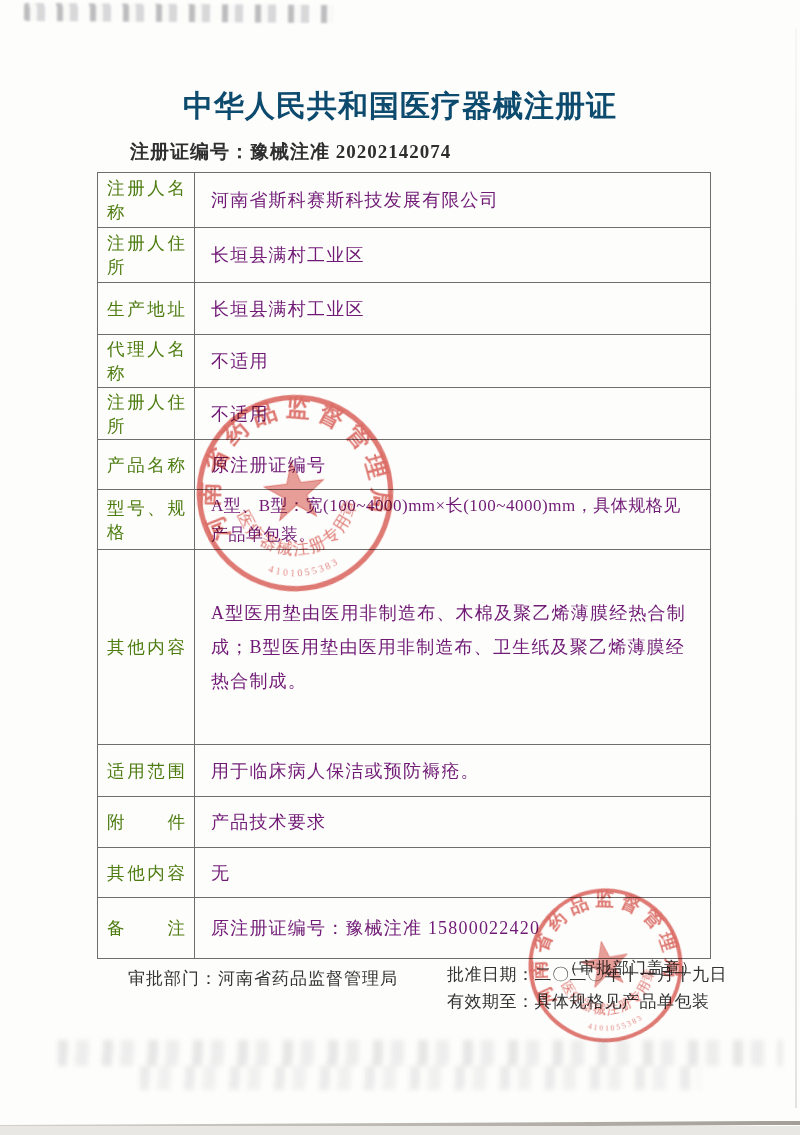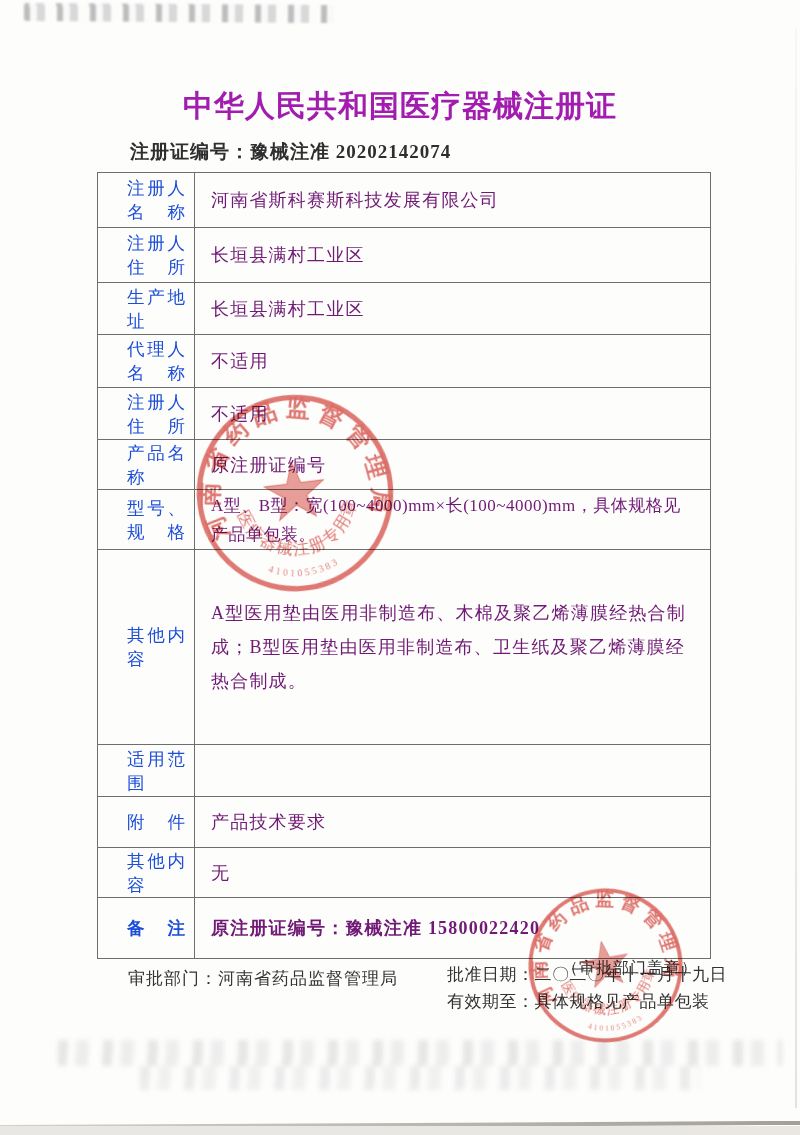--- a/index.html
+++ b/index.html
@@ -4,39 +4,39 @@
 <style>
   html,body{margin:0;padding:0;background:#8a8a8a;}
   .page{
     position:relative;width:800px;height:1135px;margin:0 auto;
     background:#fdfdfc;overflow:hidden;
     font-family:"Liberation Serif","DejaVu Serif",serif;color:#333;
   }
   
   .title{
     position:absolute;top:86px;left:0;width:100%;text-align:center;
-    font-size:30px;font-weight:bold;letter-spacing:1px;color:#a21caf;
+    font-size:30px;font-weight:bold;letter-spacing:1px;color:#0c4a6e;
   }
   .regline{
     position:absolute;top:139px;left:130px;font-size:19px;letter-spacing:1px;color:#2e2e2e;font-weight:bold;
   }
   
   .cert-table{
     position:absolute;left:97px;top:172px;width:614px;
     border:1px solid #6e6e6e;box-sizing:border-box;background:transparent;
   }
   .row{display:flex;border-bottom:1px solid #6e6e6e;box-sizing:border-box;}
-  .row:last-child{border-bottom:none;font-weight:bold;}
+  .row:last-child{border-bottom:none;}
   .lab{
     width:97px;min-width:97px;box-sizing:border-box;border-right:1px solid #6e6e6e;
     display:flex;align-items:center;padding:0 9px;
   }
   .lab span{
     display:block;width:100%;text-align:justify;text-align-last:justify;
-    font-size:17.5px;color:#1d4ed8;margin-left:20px;
+    font-size:17.5px;color:#4d7c0f;
   }
   .val{
     flex:1;display:flex;align-items:center;
     padding:2px 14px 2px 16px;font-size:18px;line-height:32px;letter-spacing:1.2px;color:#701a75;
   }
   .val.small{font-size:17px;line-height:29px;letter-spacing:0.5px;}
   
   .f-dept{position:absolute;left:128px;top:967px;font-size:17px;letter-spacing:1px;}
   .f-approve{position:absolute;left:447px;top:963px;font-size:17px;letter-spacing:0.5px;}
   .f-valid{position:absolute;left:447px;top:990px;font-size:17px;letter-spacing:0.5px;}
@@ -126,20 +126,21 @@
     <div class="row" style="height:195px">
       <div class="lab">
           <span>其他内容</span>
         </div>
       <div class="val" style="line-height:34px">A型医用垫由医用非制造布、木棉及聚乙烯薄膜经热合制成；B型医用垫由医用非制造布、卫生纸及聚乙烯薄膜经热合制成。</div>
     </div>
     <div class="row" style="height:52px">
       <div class="lab">
           <span>适用范围</span>
         </div>
+      <div class="val">用于临床病人保洁或预防褥疮。</div>
     </div>
     <div class="row" style="height:51px">
       <div class="lab">
           <span>附　件</span>
         </div>
       <div class="val">产品技术要求</div>
     </div>
     <div class="row" style="height:50px">
       <div class="lab">
           <span>其他内容</span>

